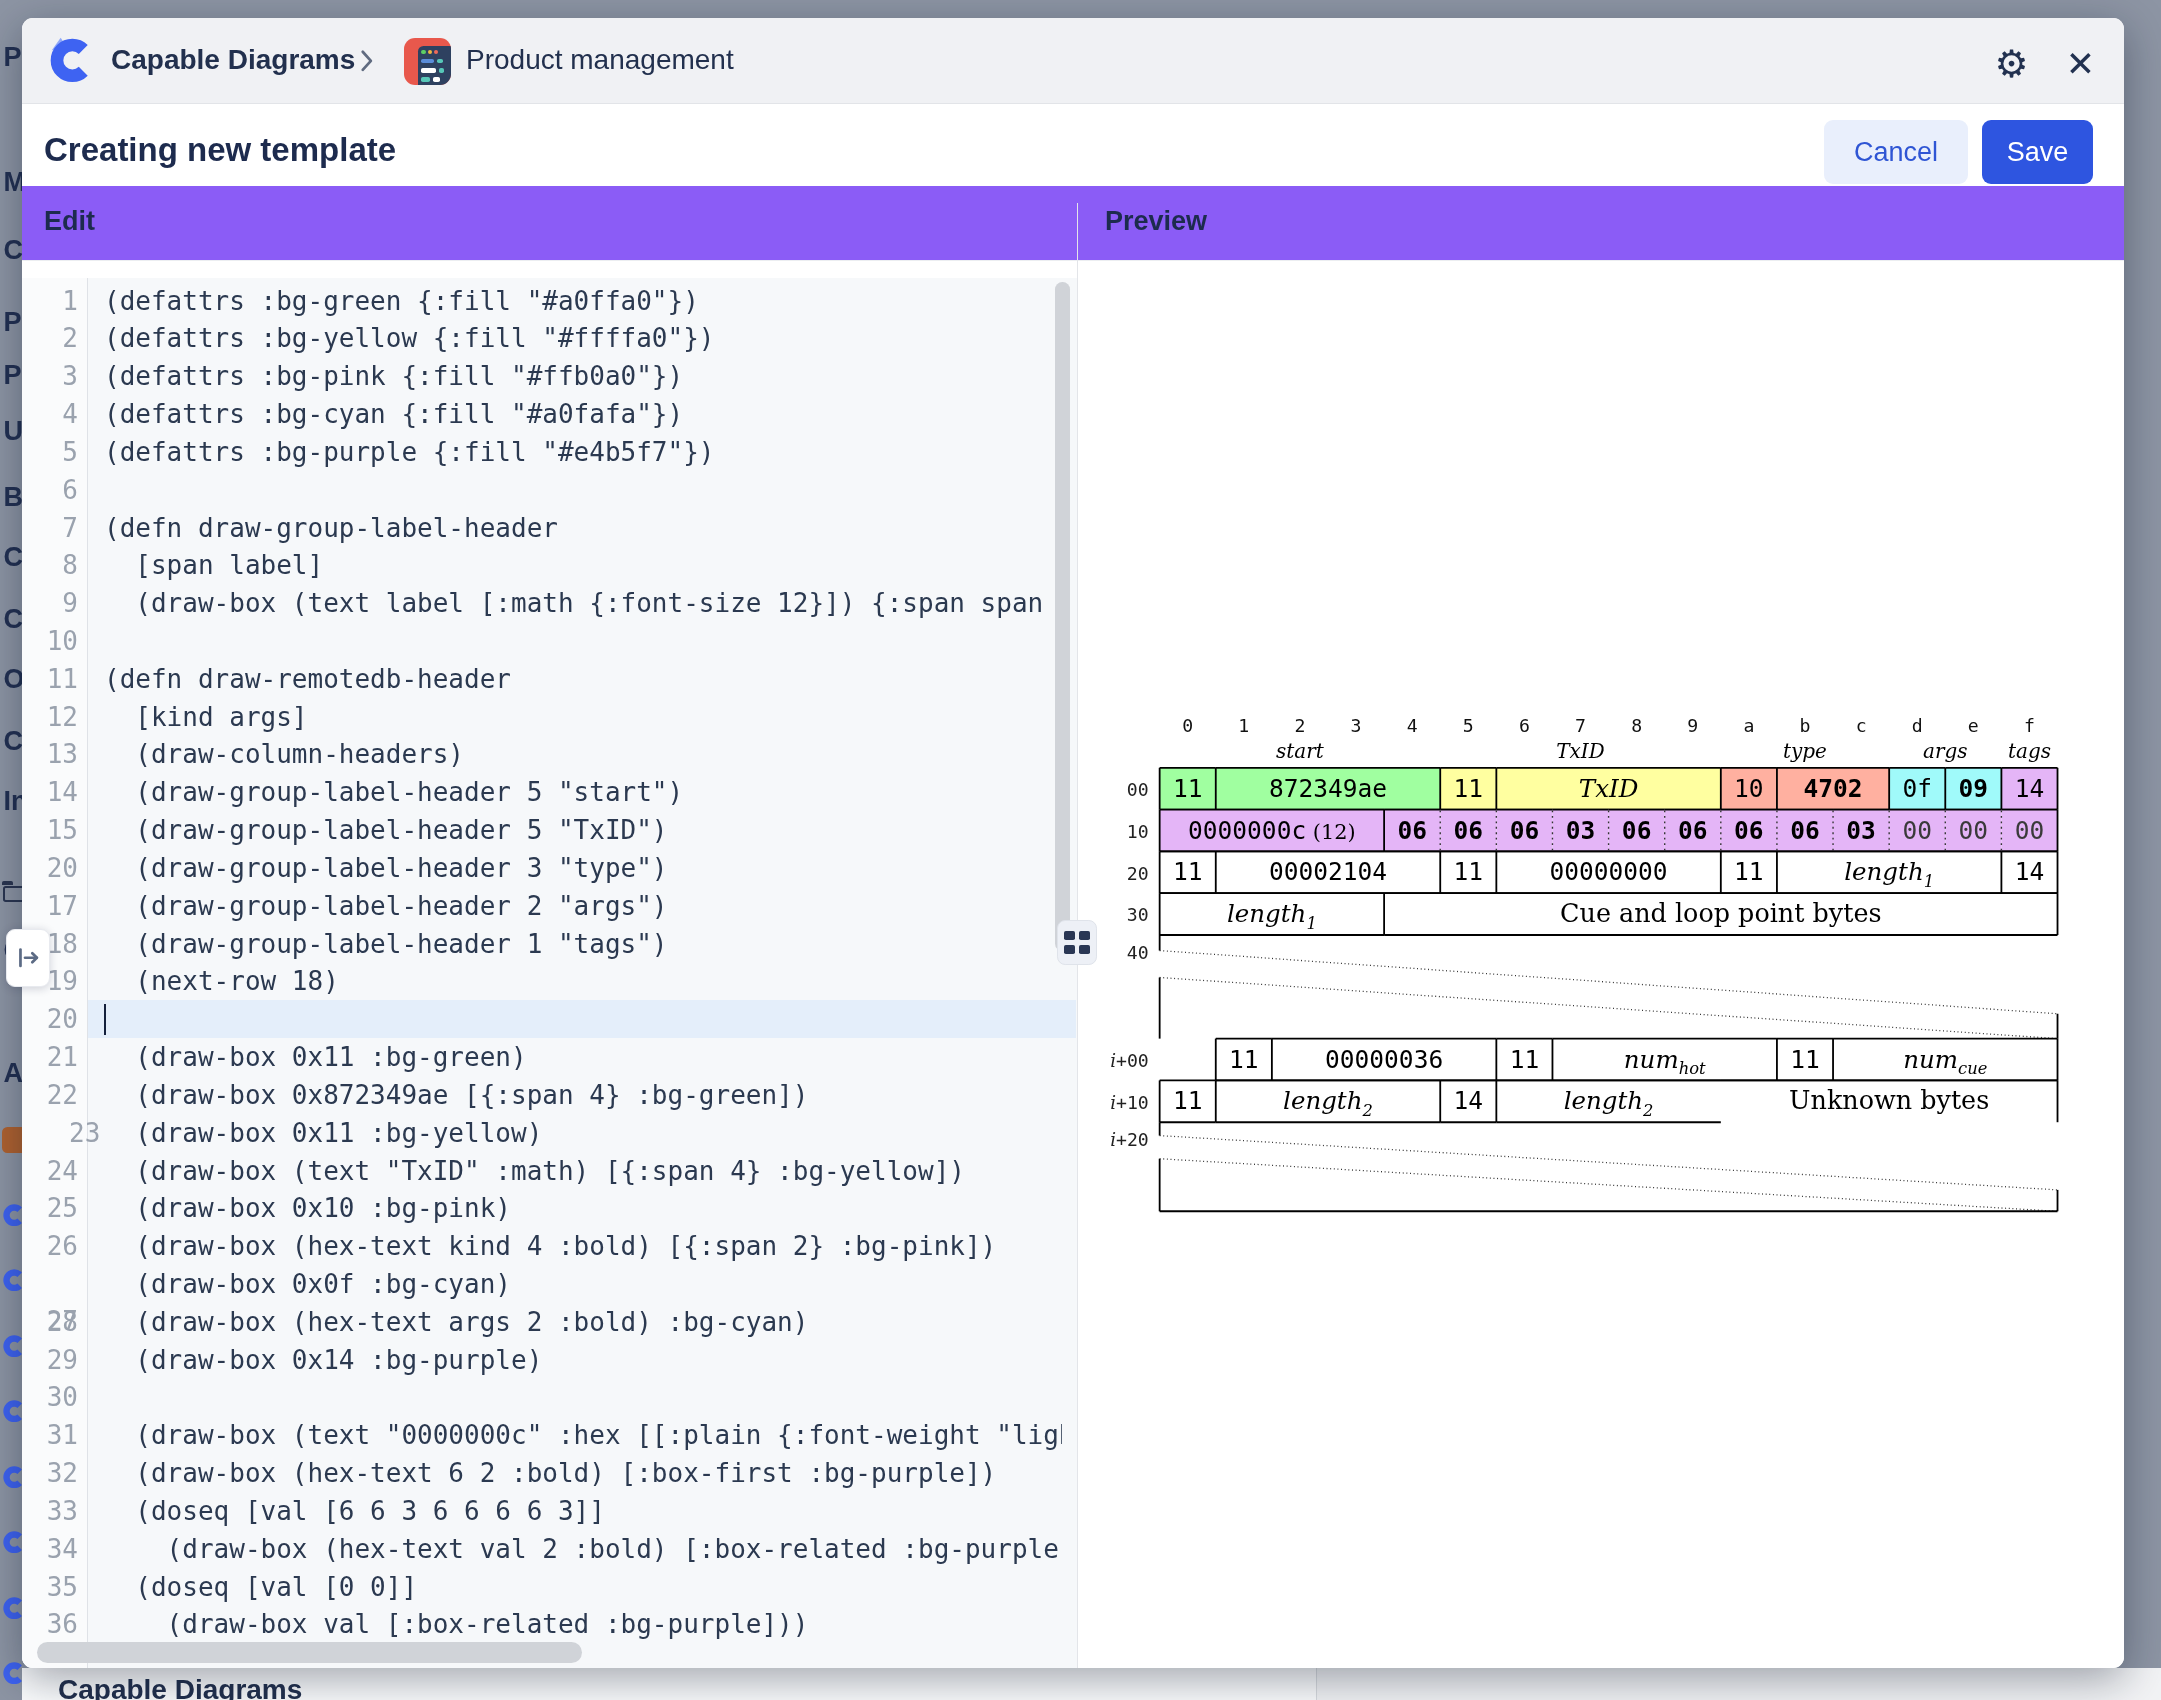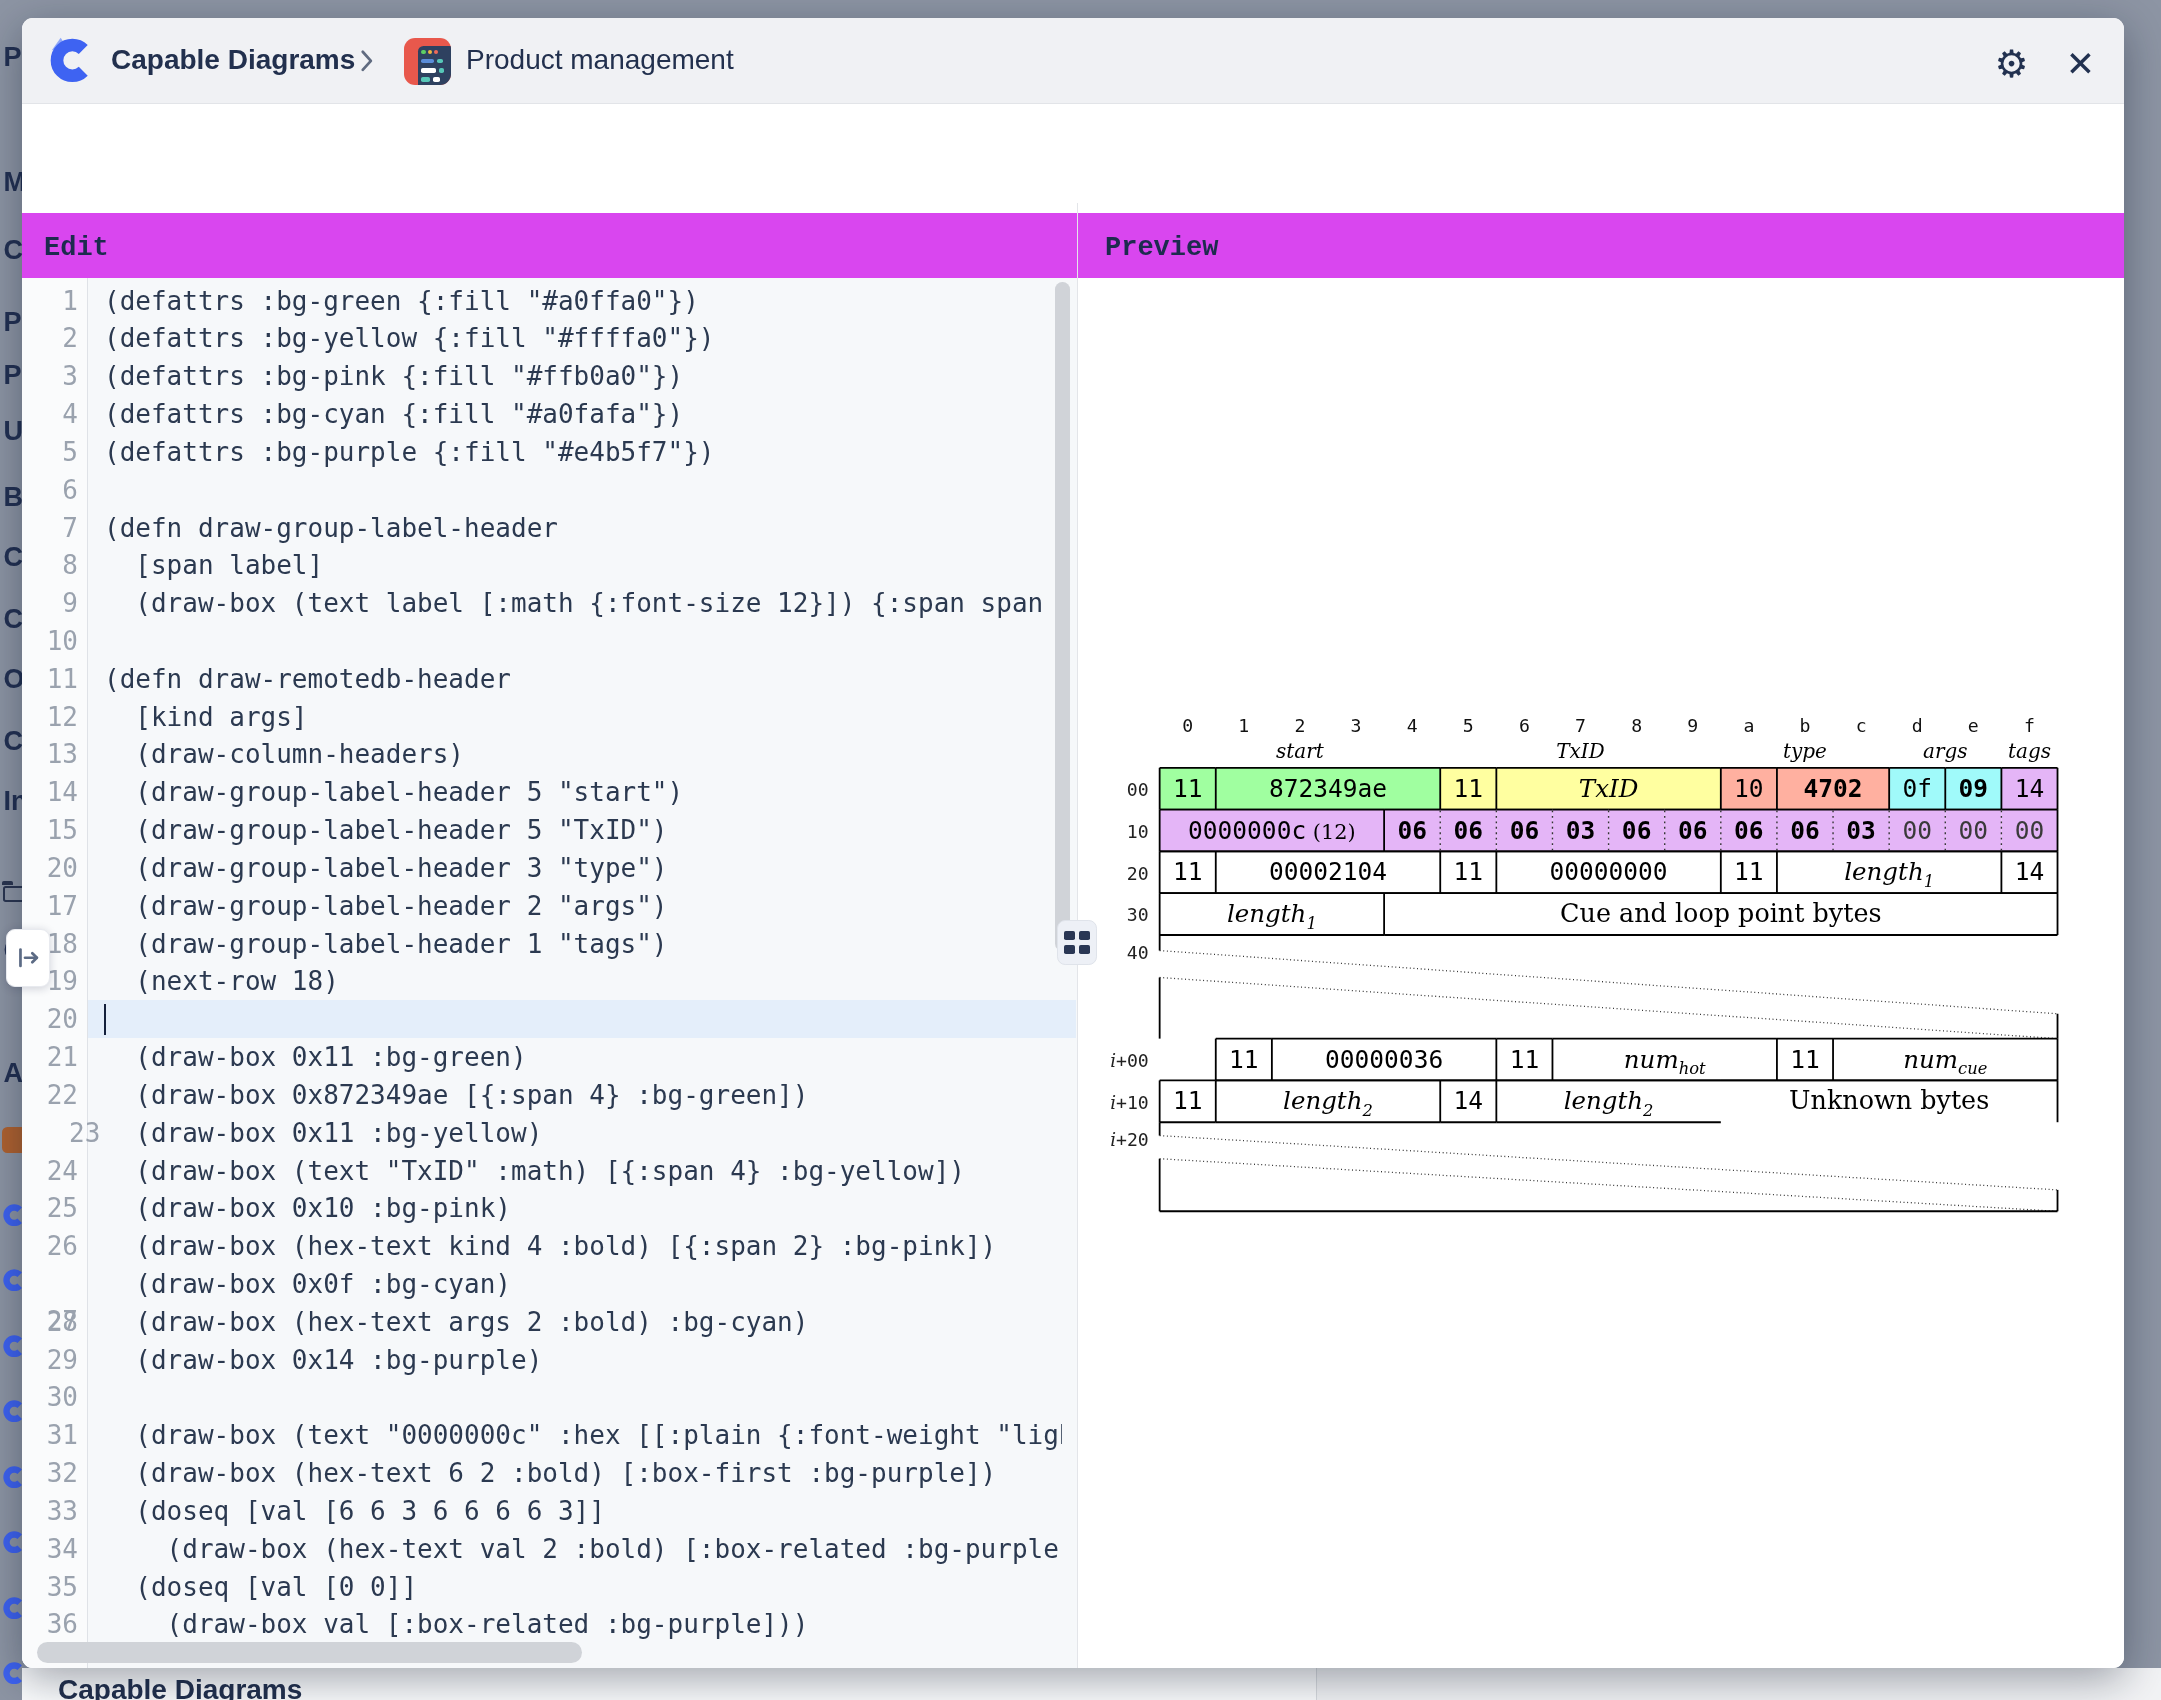--- a/index.html
+++ b/index.html
@@ -39,22 +39,22 @@
   .close-btn{left:2035px;font-size:35px;}
 
   .title-row{position:absolute;left:0;top:86px;width:100%;height:99px;background:#fff;
              border-bottom:0.9px solid #e7e9ed;}
   .page-title{position:absolute;left:22px;top:27px;font-size:33px;font-weight:700;color:#1d2b4e;}
   .btn{position:absolute;top:16.4px;height:64px;border-radius:9px;border:none;font-size:27px;
        font-weight:500;font-family:"Liberation Sans",sans-serif;cursor:pointer;}
   .btn-cancel{left:1802px;width:144px;background:#e9effc;color:#2f55d4;}
   .btn-save{left:1960px;width:111px;background:#2e55e0;color:#fff;}
 
-  .panel-heads{position:absolute;left:0;top:195px;width:100%;height:75px;background:#d946ef;
-               border-bottom:0.9px solid #eceef1;font-family:Liberation Mono, monospace;}
+  .panel-heads{position:absolute;left:0;top:168px;width:100%;height:75px;background:#8b5cf6;
+               border-bottom:0.9px solid #eceef1;}
   .panel-title{position:absolute;top:20px;font-size:27px;font-weight:700;color:#1d2b4e;}
   .edit-title{left:22px;}
   .preview-title{left:1083px;}
   .v-divider{position:absolute;left:1055px;top:185px;width:0.9px;height:1465px;background:#e3e5e9;}
 
   
   .editor{position:absolute;left:0;top:260px;width:1055px;height:1390px;background:#f6f8fa;overflow:hidden;}
   .gutter-bg{position:absolute;left:0;top:0;width:65px;height:100%;background:#fafbfc;}
   .gutter-sep{position:absolute;left:65px;top:0;width:0.9px;height:100%;background:#dfe2e7;}
   .active-band{position:absolute;left:66px;width:988px;height:38px;background:#e4eefa;}
@@ -165,20 +165,25 @@
       </span>
       <span class="bc-page">Product management</span>
       <div class="icon-btn gear-btn">
         <span>⚙</span>
       </div>
       <div class="icon-btn close-btn">
         <span>✕</span>
       </div>
     </div>
 
+    <div class="title-row">
+      <div class="page-title">Creating new template</div>
+      <button class="btn btn-cancel">Cancel</button>
+      <button class="btn btn-save">Save</button>
+    </div>
 
     <div class="panel-heads">
       <div class="panel-title edit-title">Edit</div>
       <div class="panel-title preview-title">Preview</div>
     </div>
 
     <div class="editor" id="editor">
       <div class="gutter-bg"></div>
       <div class="gutter-sep"></div>
       <div id="editor-lines">

